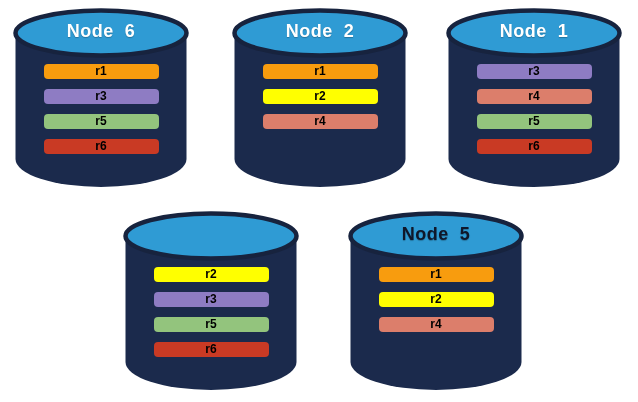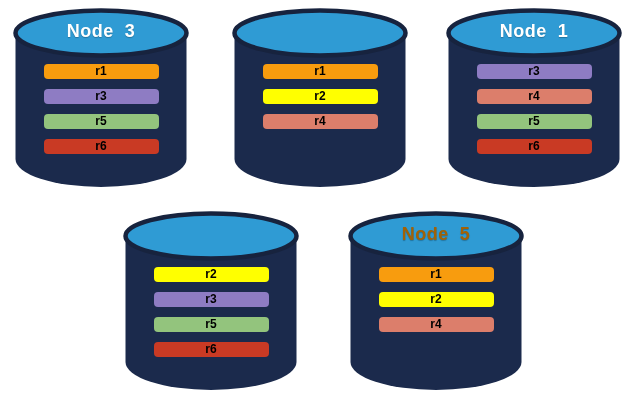--- a/index.html
+++ b/index.html
@@ -63,33 +63,34 @@
 </style>
 </head>
 <body>
 
 <div id="canvas">
     <div class="node" style="left: 12px; top: 8px;">
       <svg width="178" height="186" viewBox="0 0 178 186">
         <path d="M 3.5 25 L 3.5 151 A 85.5 28 0 0 0 174.5 151 L 174.5 25 Z" fill="#1B2A4C"></path>
         <ellipse cx="89" cy="25" rx="85.5" ry="22.5" fill="#2F9BD4" stroke="#17233E" stroke-width="4.5"></ellipse>
       </svg>
-      <div class="node-title" style="color: rgb(255, 255, 255);">Node  3</div>
+      <div class="node-title" style="color: rgb(255, 255, 255);">Node  6</div>
       <div class="bars">
         <div class="bar" style="background: rgb(248, 156, 14);">r1</div>
         <div class="bar" style="background: rgb(142, 124, 195);">r3</div>
         <div class="bar" style="background: rgb(147, 196, 125);">r5</div>
         <div class="bar" style="background: rgb(201, 58, 36);">r6</div>
       </div>
     </div>
     <div class="node" style="left: 231px; top: 8px;">
       <svg width="178" height="186" viewBox="0 0 178 186">
         <path d="M 3.5 25 L 3.5 151 A 85.5 28 0 0 0 174.5 151 L 174.5 25 Z" fill="#1B2A4C"></path>
         <ellipse cx="89" cy="25" rx="85.5" ry="22.5" fill="#2F9BD4" stroke="#17233E" stroke-width="4.5"></ellipse>
       </svg>
+      <div class="node-title" style="color: rgb(255, 255, 255);">Node  2</div>
       <div class="bars">
         <div class="bar" style="background: rgb(248, 156, 14);">r1</div>
         <div class="bar" style="background: rgb(255, 255, 0);">r2</div>
         <div class="bar" style="background: rgb(220, 126, 107);">r4</div>
       </div>
     </div>
     <div class="node" style="left: 445px; top: 8px;">
       <svg width="178" height="186" viewBox="0 0 178 186">
         <path d="M 3.5 25 L 3.5 151 A 85.5 28 0 0 0 174.5 151 L 174.5 25 Z" fill="#1B2A4C"></path>
         <ellipse cx="89" cy="25" rx="85.5" ry="22.5" fill="#2F9BD4" stroke="#17233E" stroke-width="4.5"></ellipse>
@@ -112,20 +113,20 @@
         <div class="bar" style="background: rgb(142, 124, 195);">r3</div>
         <div class="bar" style="background: rgb(147, 196, 125);">r5</div>
         <div class="bar" style="background: rgb(201, 58, 36);">r6</div>
       </div>
     </div>
     <div class="node" style="left: 347px; top: 211px;">
       <svg width="178" height="186" viewBox="0 0 178 186">
         <path d="M 3.5 25 L 3.5 151 A 85.5 28 0 0 0 174.5 151 L 174.5 25 Z" fill="#1B2A4C"></path>
         <ellipse cx="89" cy="25" rx="85.5" ry="22.5" fill="#2F9BD4" stroke="#17233E" stroke-width="4.5"></ellipse>
       </svg>
-      <div class="node-title" style="color: #a16207;">Node  5</div>
+      <div class="node-title" style="color: #0f172a;">Node  5</div>
       <div class="bars">
         <div class="bar" style="background: rgb(248, 156, 14);">r1</div>
         <div class="bar" style="background: rgb(255, 255, 0);">r2</div>
         <div class="bar" style="background: rgb(220, 126, 107);">r4</div>
       </div>
     </div>
   </div>
 
 </body></html>

